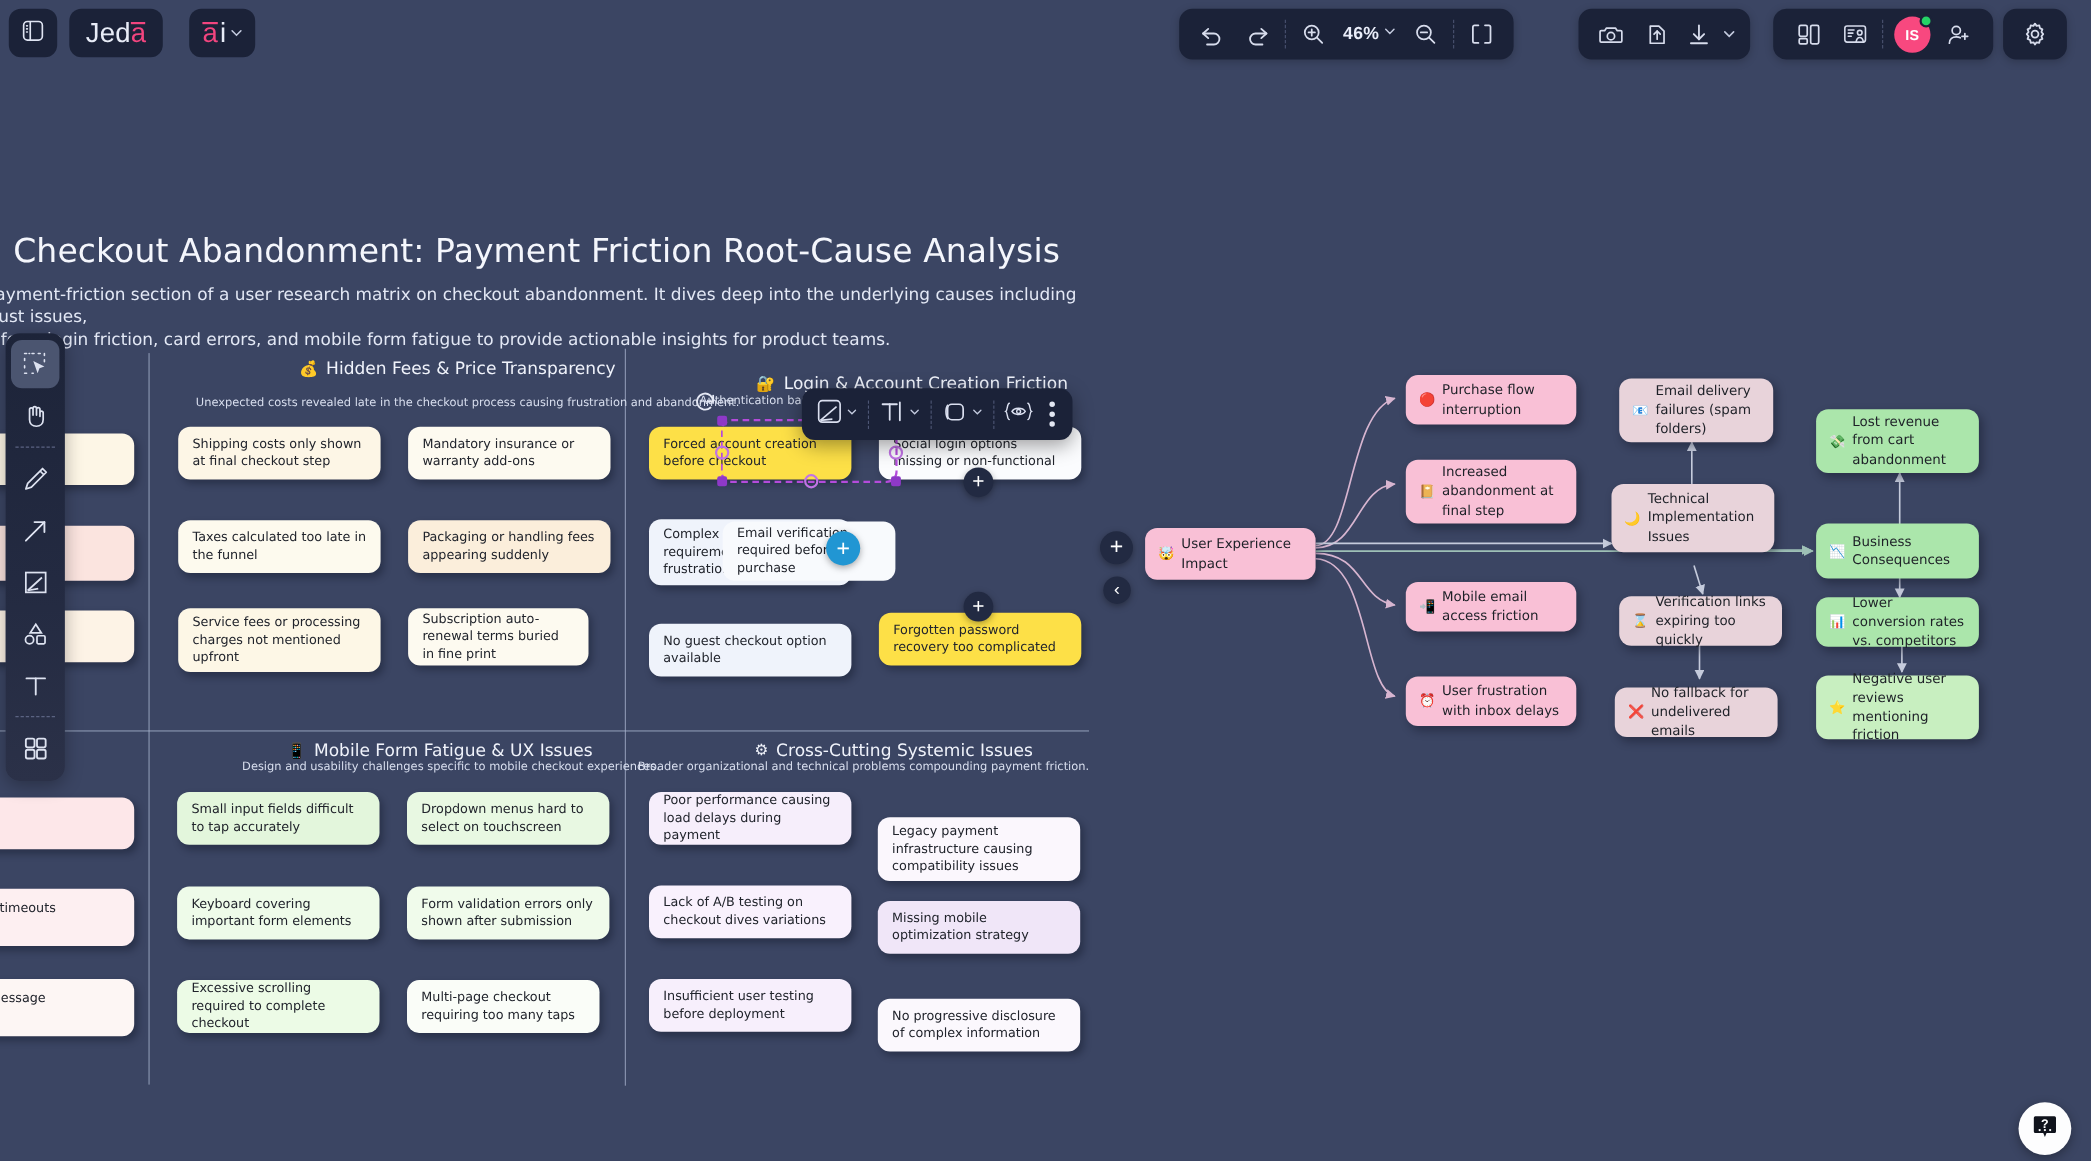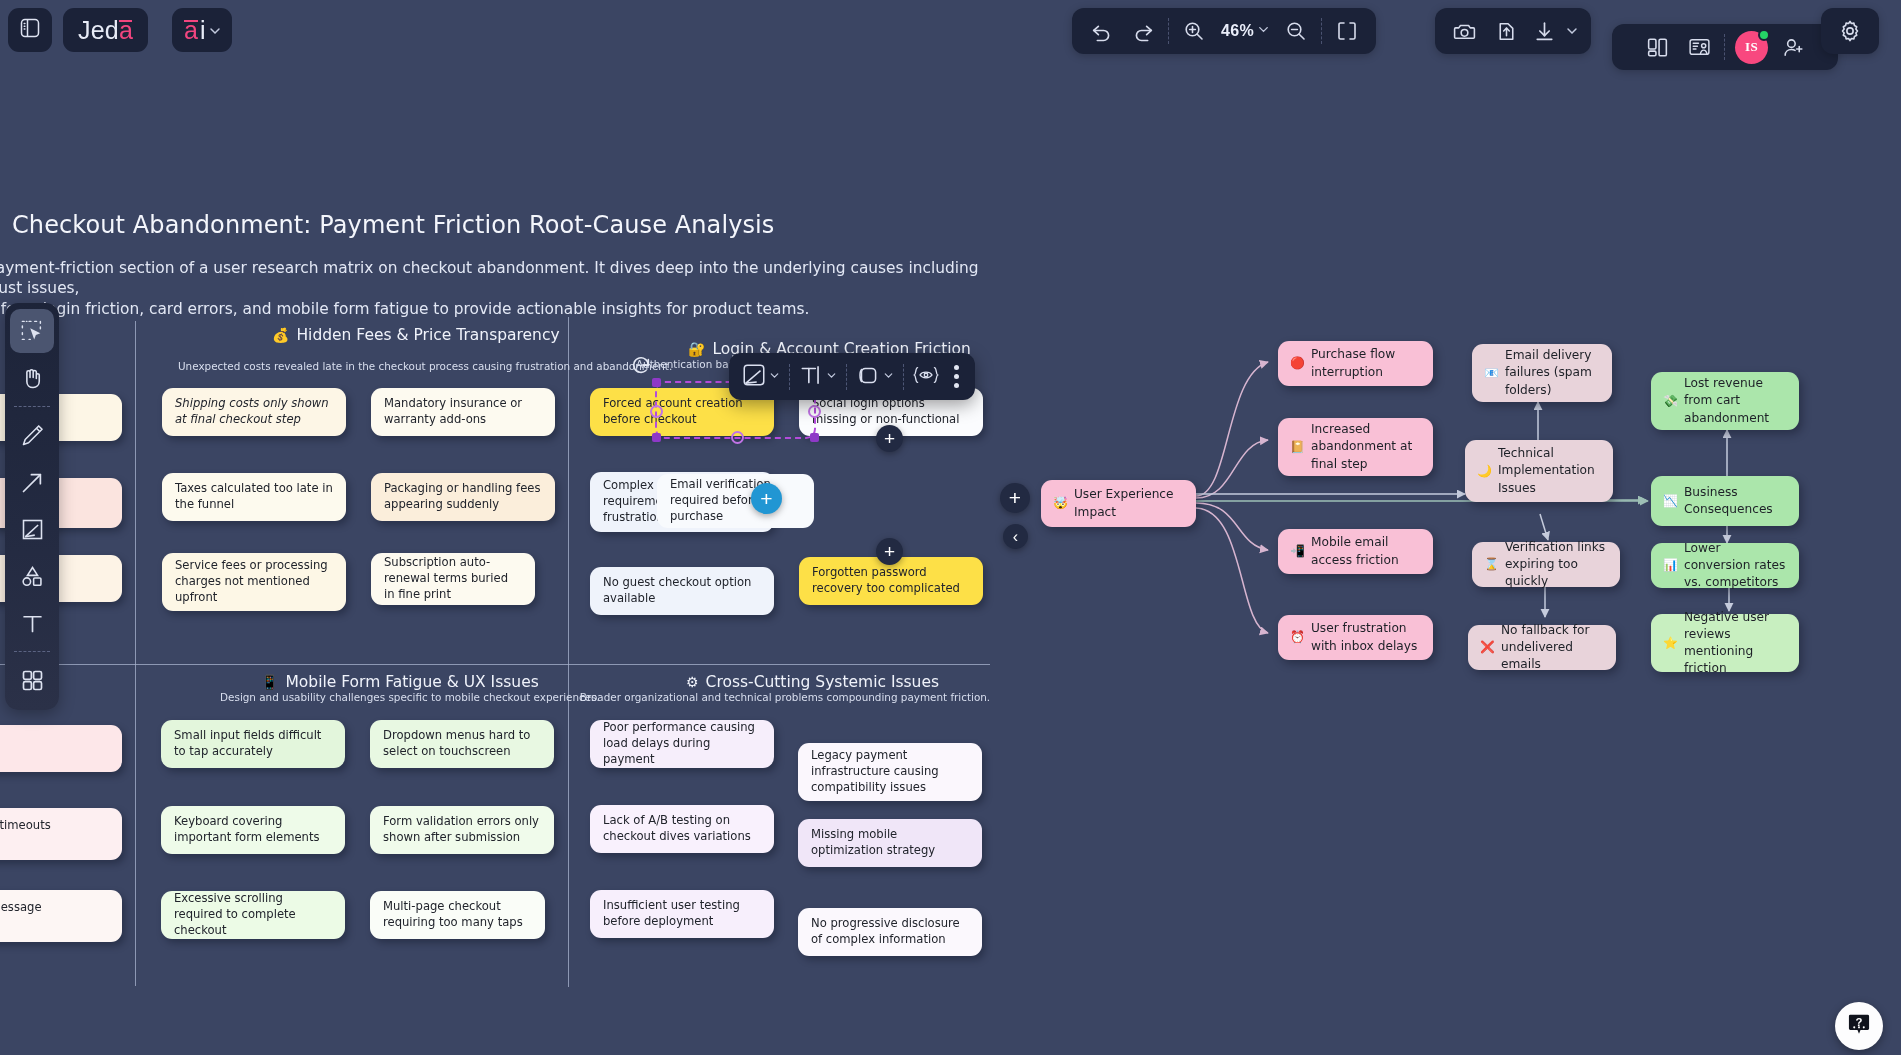--- a/index.html
+++ b/index.html
@@ -60,21 +60,21 @@
   #ai-menu .a { color: #f2457f; position: relative; }
   #ai-menu .a::after { content:""; position:absolute; left:0; right:0; top:4px; height:2px; background:#f2457f; }
   #ai-menu .i { color: #e8ecf7; }
   .chev { color: #c3cade; }
 
   #histzoom { position: absolute; left: 1072px; top: 8px; padding: 0 8px; }
   #zoomlevel { font-size: 16px; font-weight: 700; color: #eaeefa; padding: 0 2px 0 6px; letter-spacing:.3px; }
   #zoom-dd { display:flex; align-items:center; cursor:pointer; padding-right:4px; }
 
   #captures { position: absolute; left: 1435px; top: 8px; padding: 0 8px; }
-  #collab { position: absolute; left: 1612px; top: 24px; padding: 0 24px; font-family: Liberation Serif, serif; }
+  #collab { position: absolute; left: 1612px; top: 8px; padding: 0 11px; }
   #settings-pill { position: absolute; left: 1821px; top: 8px; padding: 0 8px; }
 
   #avatar {
     width: 33px; height: 33px; border-radius: 50%;
     background: #f8487f; color: #fff;
     display: flex; align-items: center; justify-content: center;
     font-size: 13px; font-weight: 700; letter-spacing: .3px;
     position: relative; margin: 0 4px 0 6px; cursor: pointer;
   }
   #avatar .dot {
@@ -97,21 +97,21 @@
     width: 44px; height: 44px; border-radius: 10px;
     display: flex; align-items: center; justify-content: center;
     color: #dde2f0; cursor: pointer;
   }
   .tool.sel { background: #4b5570; }
   .tooldash { width: 36px; border-top: 1px dashed #5b6382; margin: 3px 0; height:0; }
 
   
   #title {
     position: absolute; left: 12px; top: 211px;
-    font-size: 24px; color: #f4f6fc; font-weight: 400; letter-spacing: .1px;
+    font-size: 30px; color: #f4f6fc; font-weight: 400; letter-spacing: .1px;
     font-family: "DejaVu Sans", sans-serif;
   }
   #subtitle {
     position: absolute; left: -14px; top: 258px; width: 1010px;
     font-size: 15.4px; line-height: 1.32; color: #e3e8f5;
     font-family: "DejaVu Sans", sans-serif;
   }
 
   .divider-v { position: absolute; background: #aab4cf; width: 1px; opacity: .75; }
   .divider-h { position: absolute; background: #aab4cf; height: 1px; opacity: .75; }
@@ -229,21 +229,21 @@
   <div class="card" style="left:-75px; top:890px; width:197px; height:52px; background:#fdf6f4; white-space:pre-line;">
     <span>nt funds message
 g too late</span></div>
 
   <div class="sec-title" style="left:272px; top:326px;">
     <span class="emj">💰</span>
     <span>Hidden Fees &amp; Price Transparency</span>
   </div>
   <div class="sec-desc" style="left:178px; top:360px; width:460px;">Unexpected costs revealed late in the checkout process causing frustration and abandonment.</div>
 
-  <div class="card" style="left:162px; top:388px; width:184px; height:48px; background:#fdf6e6;font-style:italic;">
+  <div class="card" style="left:162px; top:388px; width:184px; height:48px; background:#fdf6e6;">
     <span>Shipping costs only shown at final checkout step</span>
     </div>
   <div class="card" style="left:371px; top:388px; width:184px; height:48px; background:#fdfaf0;">
     <span>Mandatory insurance or warranty add-ons</span>
     </div>
   <div class="card" style="left:162px; top:473px; width:184px; height:48px; background:#fdfaee;">
     <span>Taxes calculated too late in the funnel</span>
     </div>
   <div class="card" style="left:162px; top:553px; width:184px; height:58px; background:#fdf7e6;">
     <span>Service fees or processing charges not mentioned upfront</span>

